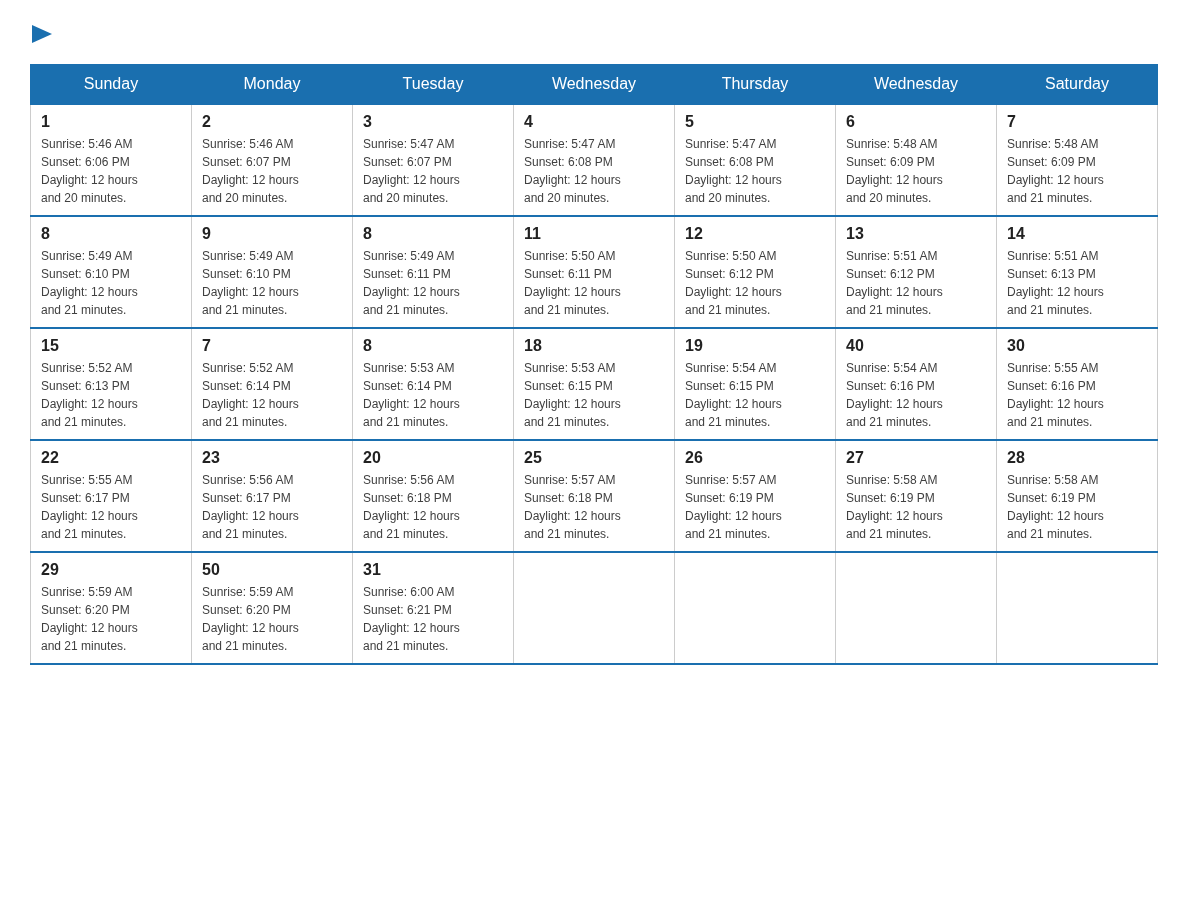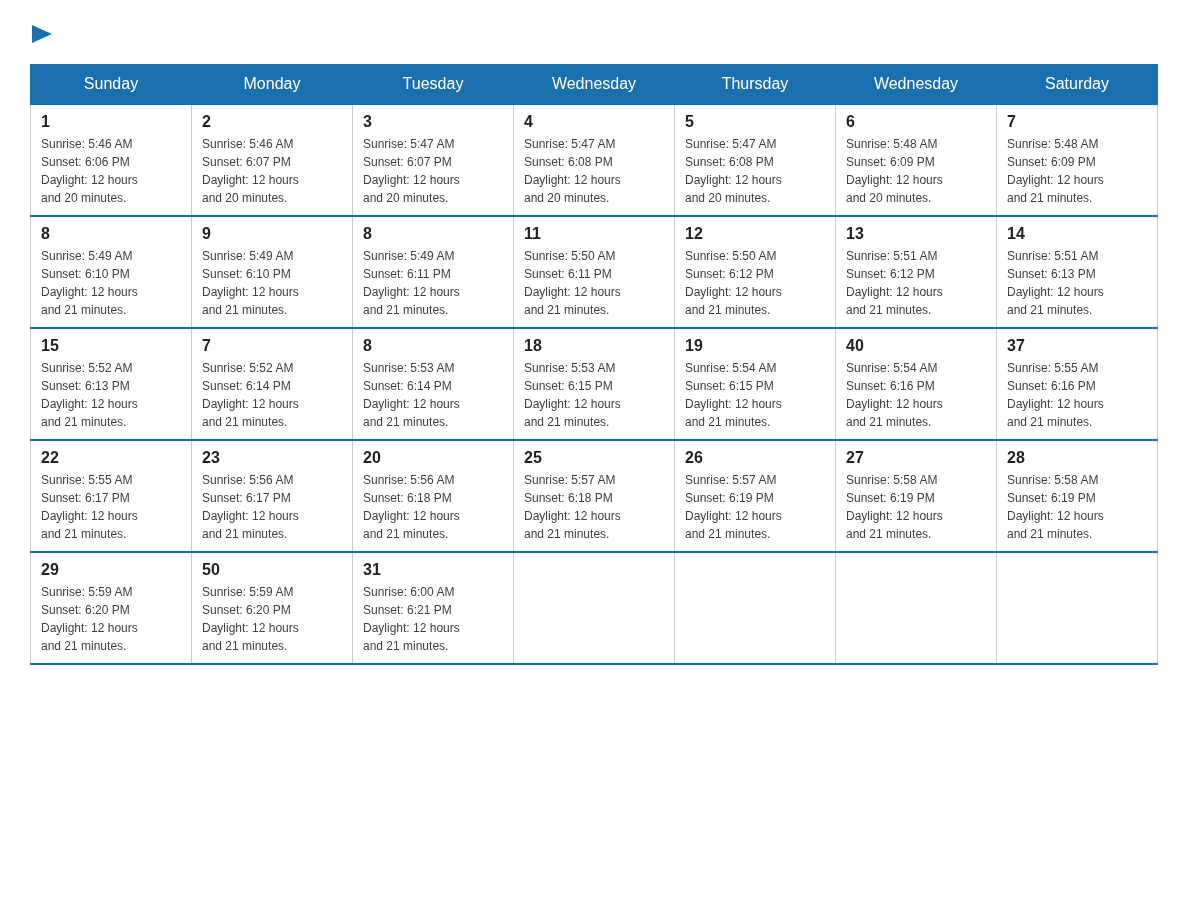--- a/index.html
+++ b/index.html
@@ -208,21 +208,21 @@
       </td>
         <td>
         <span class="day-num">19</span>
         <span class="day-info">Sunrise: 5:54 AM<br>Sunset: 6:15 PM<br>Daylight: 12 hours<br>and 21 minutes.</span>
       </td>
         <td>
         <span class="day-num">40</span>
         <span class="day-info">Sunrise: 5:54 AM<br>Sunset: 6:16 PM<br>Daylight: 12 hours<br>and 21 minutes.</span>
       </td>
         <td>
-        <span class="day-num">37</span>
+        <span class="day-num">30</span>
         <span class="day-info">Sunrise: 5:55 AM<br>Sunset: 6:16 PM<br>Daylight: 12 hours<br>and 21 minutes.</span>
       </td>
       </tr>
       <tr>
         <td>
         <span class="day-num">22</span>
         <span class="day-info">Sunrise: 5:55 AM<br>Sunset: 6:17 PM<br>Daylight: 12 hours<br>and 21 minutes.</span>
       </td>
         <td>
         <span class="day-num">23</span>

